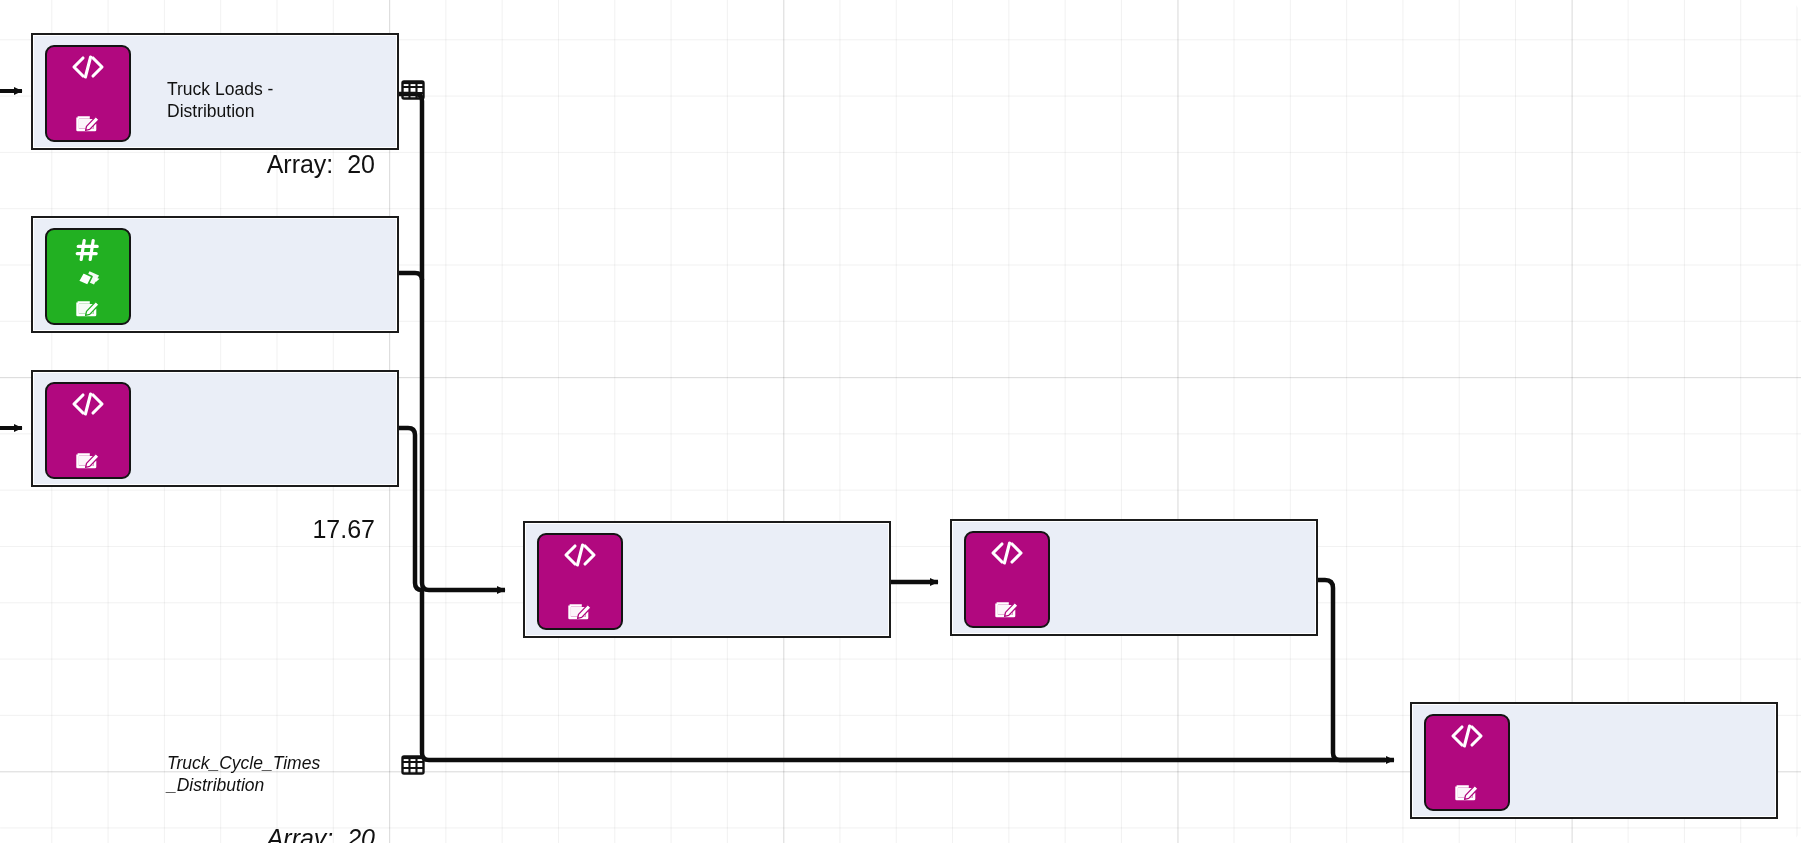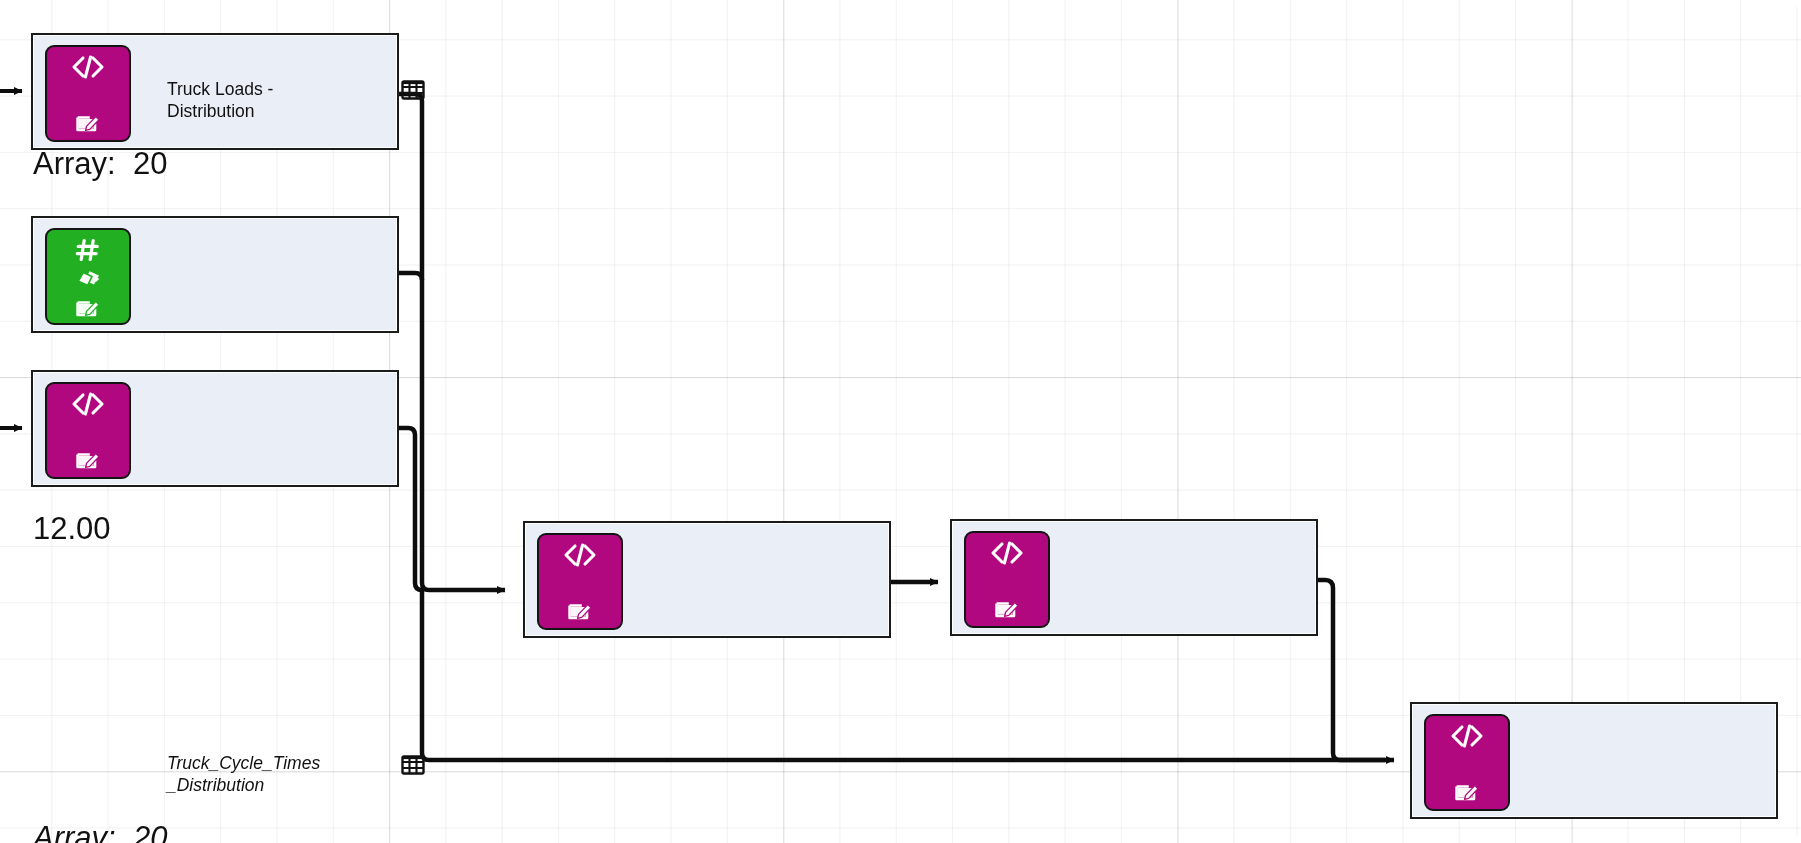--- a/index.html
+++ b/index.html
@@ -63,24 +63,24 @@
     position: absolute;
     color: #111111;
     font-size: 17.5px;
     line-height: 22px;
     font-family: "Liberation Sans", sans-serif;
     white-space: pre-line;
   }
   .node-value {
     position: absolute;
     color: #111111;
-    font-size: 31px;
+    font-size: 25px;
     line-height: 28px;
     font-family: "Liberation Sans", sans-serif;
-    text-align: left;
+    text-align: right;
     white-space: pre;
   }
   .node-badge {
     position: absolute;
     width: 22px;
     height: 22px;
     color: #111111;
   }
   .node-badge svg { display: block; }
 </style>
@@ -158,21 +158,21 @@
       </span>
       <span class="glyph glyph-bot" style="margin-top:6px;">
         <svg width="26" height="24" viewBox="0 0 26 24">
           <path d="M2.6 7.5 h12.2 M2.6 7.5 v12.5 h17.4 v-6.6" fill="none" stroke="#fff" stroke-width="2.6" stroke-linejoin="round"></path>
           <rect x="3.9" y="9" width="14.5" height="9.6" fill="#fff" opacity="0.96"></rect>
           <path d="M11.5 16.4 L20.8 6.6 L24 9.7 L14.7 19.4 L10.6 20.4 Z" fill="#fff" stroke="#22b022" stroke-width="1.3" stroke-linejoin="round"></path>
         </svg>
       </span>
     </div>
     <div class="node-title" style="left:134px; top:232px; width:230px;">Operating_Hours</div>
-    <div class="node-value" style="left:0; right:22px; top:297px;">12.00</div>
+    <div class="node-value" style="left:0; right:22px; top:297px;">17.67</div>
   </div>
 
   <div class="node" style="left:31px; top:370px; width:368px; height:117px;font-style:italic;">
     <div class="node-icon magenta" style="width:86px; height:97px;">
       <span class="glyph glyph-top">
         <svg width="34" height="24" viewBox="0 0 34 24">
           <path d="M12 3 L3 12 L12 21" fill="none" stroke="#fff" stroke-width="3.1" stroke-linecap="round" stroke-linejoin="round"></path>
           <path d="M22 3 L31 12 L22 21" fill="none" stroke="#fff" stroke-width="3.1" stroke-linecap="round" stroke-linejoin="round"></path>
           <path d="M19.6 2 L14.4 22" fill="none" stroke="#fff" stroke-width="3.1" stroke-linecap="round"></path>
         </svg>

